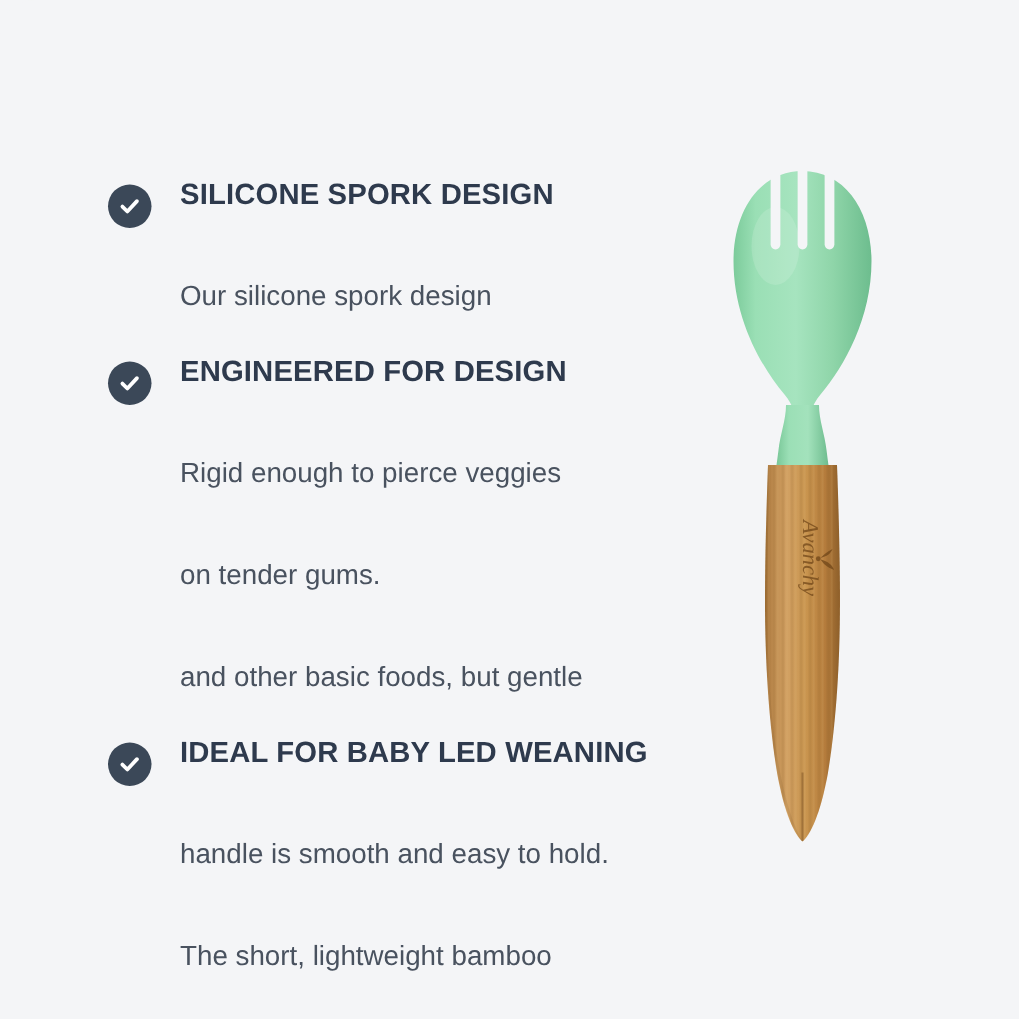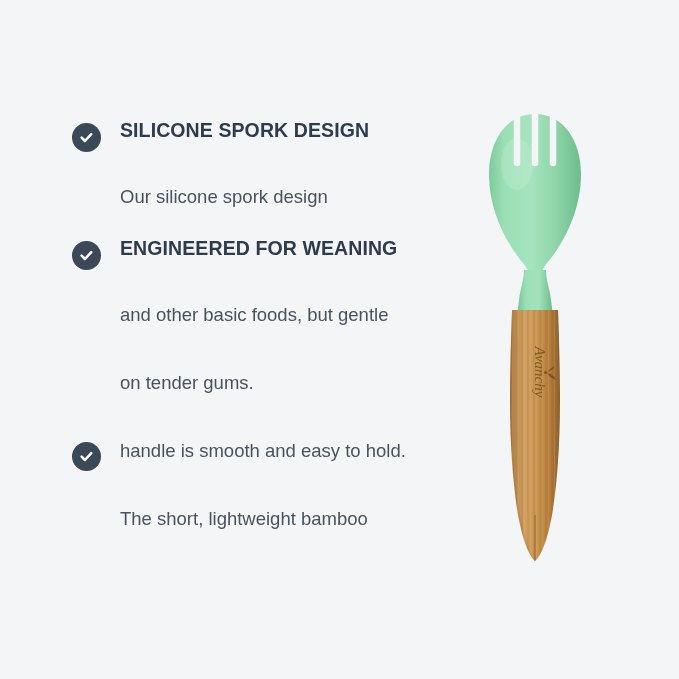--- a/index.html
+++ b/index.html
@@ -97,34 +97,36 @@
         <span class="line">Our silicone spork design</span>
       </p>
     </div>
 
     <div class="feature-block">
       <span class="check-badge">
         <svg width="17" height="17" viewBox="0 0 17 17" aria-hidden="true">
           <path d="M3.6 8.7 L6.9 12.0 L13.3 5.1" fill="none" stroke="#ffffff" stroke-width="2.5" stroke-linecap="round" stroke-linejoin="round"></path>
         </svg>
       </span>
-      <p class="feature-title">ENGINEERED FOR WEANING</p>
+      <p class="feature-title">ENGINEERED FOR DESIGN</p>
       <p class="feature-desc">
+        <span class="line">Rigid enough to pierce veggies</span>
+        <span class="line">on tender gums.</span>
         <span class="line">and other basic foods, but gentle</span>
-        <span class="line">on tender gums.</span>
       </p>
     </div>
 
 
     <div class="feature-block">
       <span class="check-badge">
         <svg width="17" height="17" viewBox="0 0 17 17" aria-hidden="true">
           <path d="M3.6 8.7 L6.9 12.0 L13.3 5.1" fill="none" stroke="#ffffff" stroke-width="2.5" stroke-linecap="round" stroke-linejoin="round"></path>
         </svg>
       </span>
+      <p class="feature-title">IDEAL FOR BABY LED WEANING</p>
       <p class="feature-desc">
         <span class="line">handle is smooth and easy to hold.</span>
         <span class="line">The short, lightweight bamboo</span>
       </p>
     </div>
 
   </div>
 
   <div id="product-image">
     <svg width="180" height="480" viewBox="0 0 180 480" aria-hidden="true">

